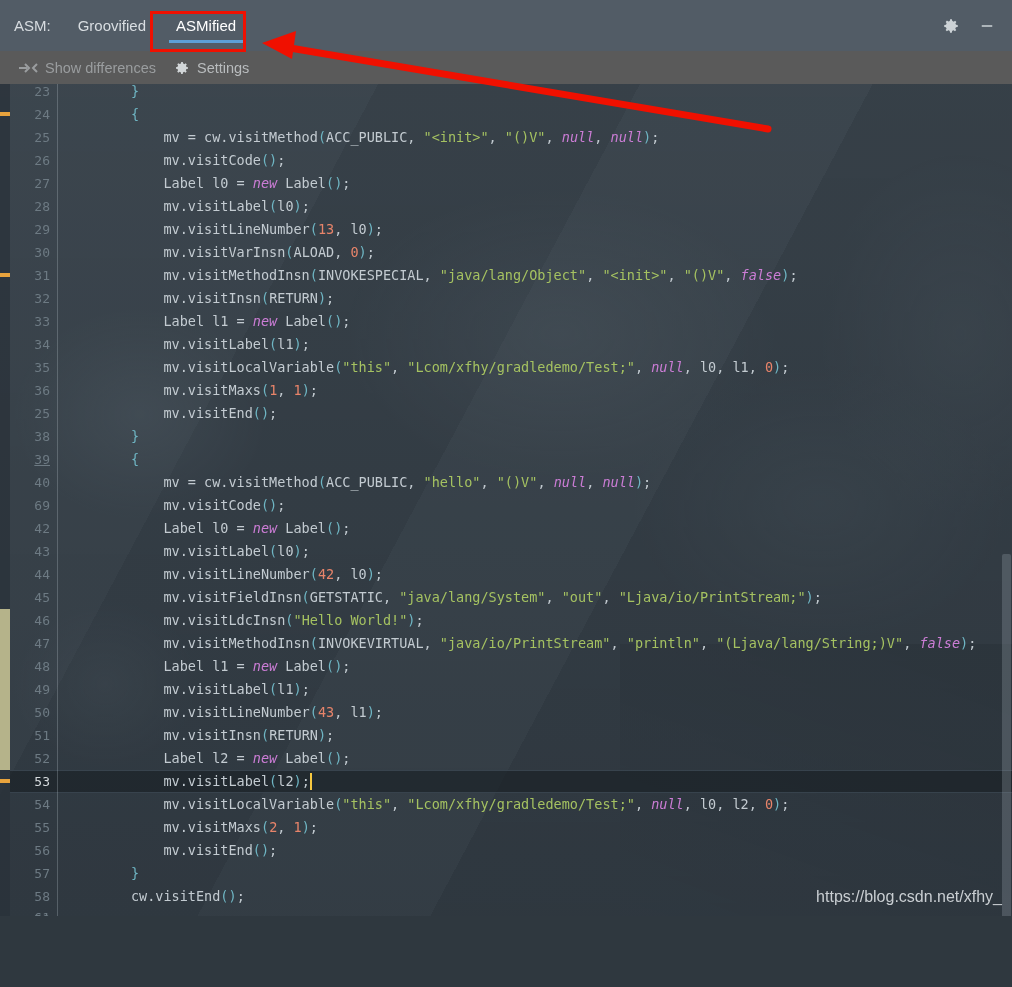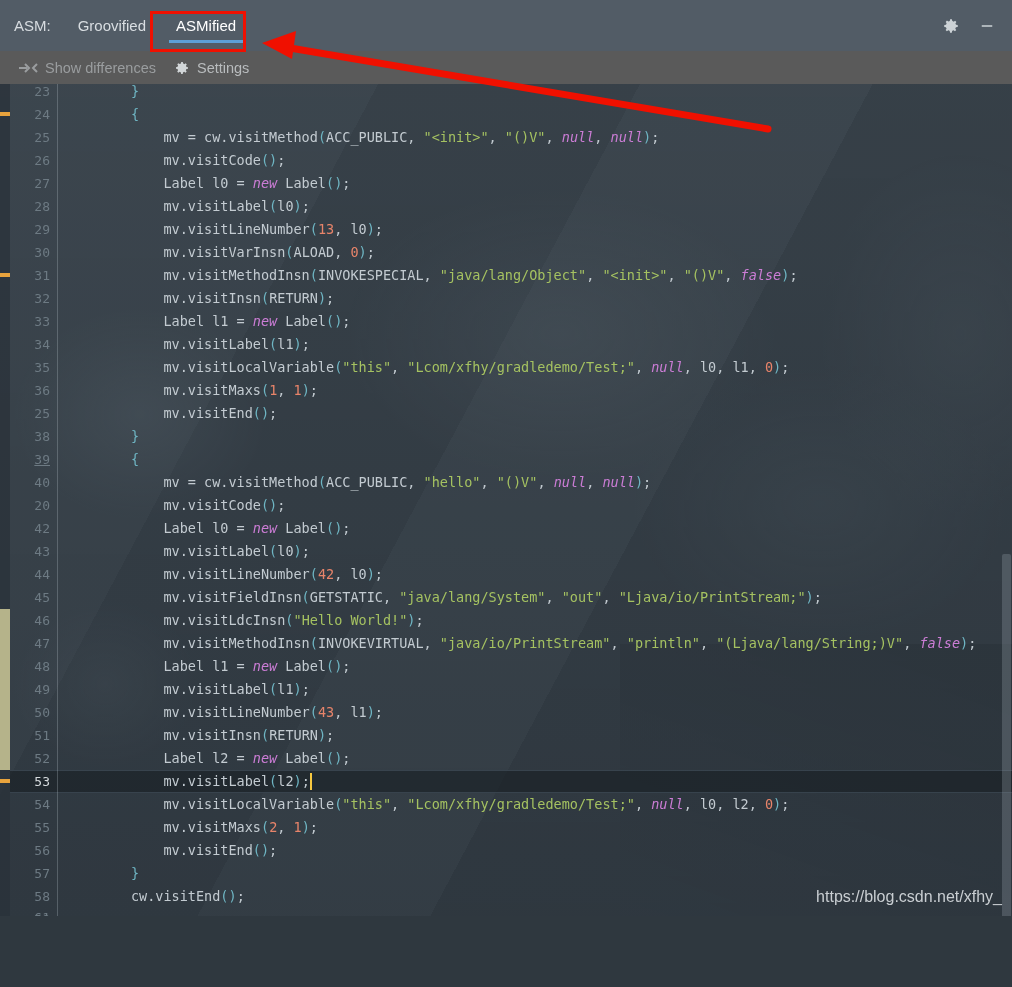--- a/index.html
+++ b/index.html
@@ -332,21 +332,21 @@
       <div class="ln" style="top: 180px; margin-left: 24px;">31</div>
       <div class="ln" style="top: 203px;">32</div>
       <div class="ln" style="top: 226px;">33</div>
       <div class="ln" style="top: 249px;">34</div>
       <div class="ln" style="top: 272px;">35</div>
       <div class="ln" style="top: 295px;">36</div>
       <div class="ln" style="top: 318px;">25</div>
       <div class="ln" style="top: 341px;">38</div>
       <div class="ln" style="top: 364px; text-decoration: underline;">39</div>
       <div class="ln" style="top: 387px;">40</div>
-      <div class="ln" style="top: 410px;">20</div>
+      <div class="ln" style="top: 410px;">69</div>
       <div class="ln" style="top: 433px;">42</div>
       <div class="ln" style="top: 456px;">43</div>
       <div class="ln" style="top: 479px; text-align: right;">44</div>
       <div class="ln" style="top: 502px;">45</div>
       <div class="ln" style="top: 525px;">46</div>
       <div class="ln" style="top: 548px;">47</div>
       <div class="ln" style="top: 571px;">48</div>
       <div class="ln" style="top: 594px;">49</div>
       <div class="ln" style="top: 617px;">50</div>
       <div class="ln" style="top: 640px;">51</div>

